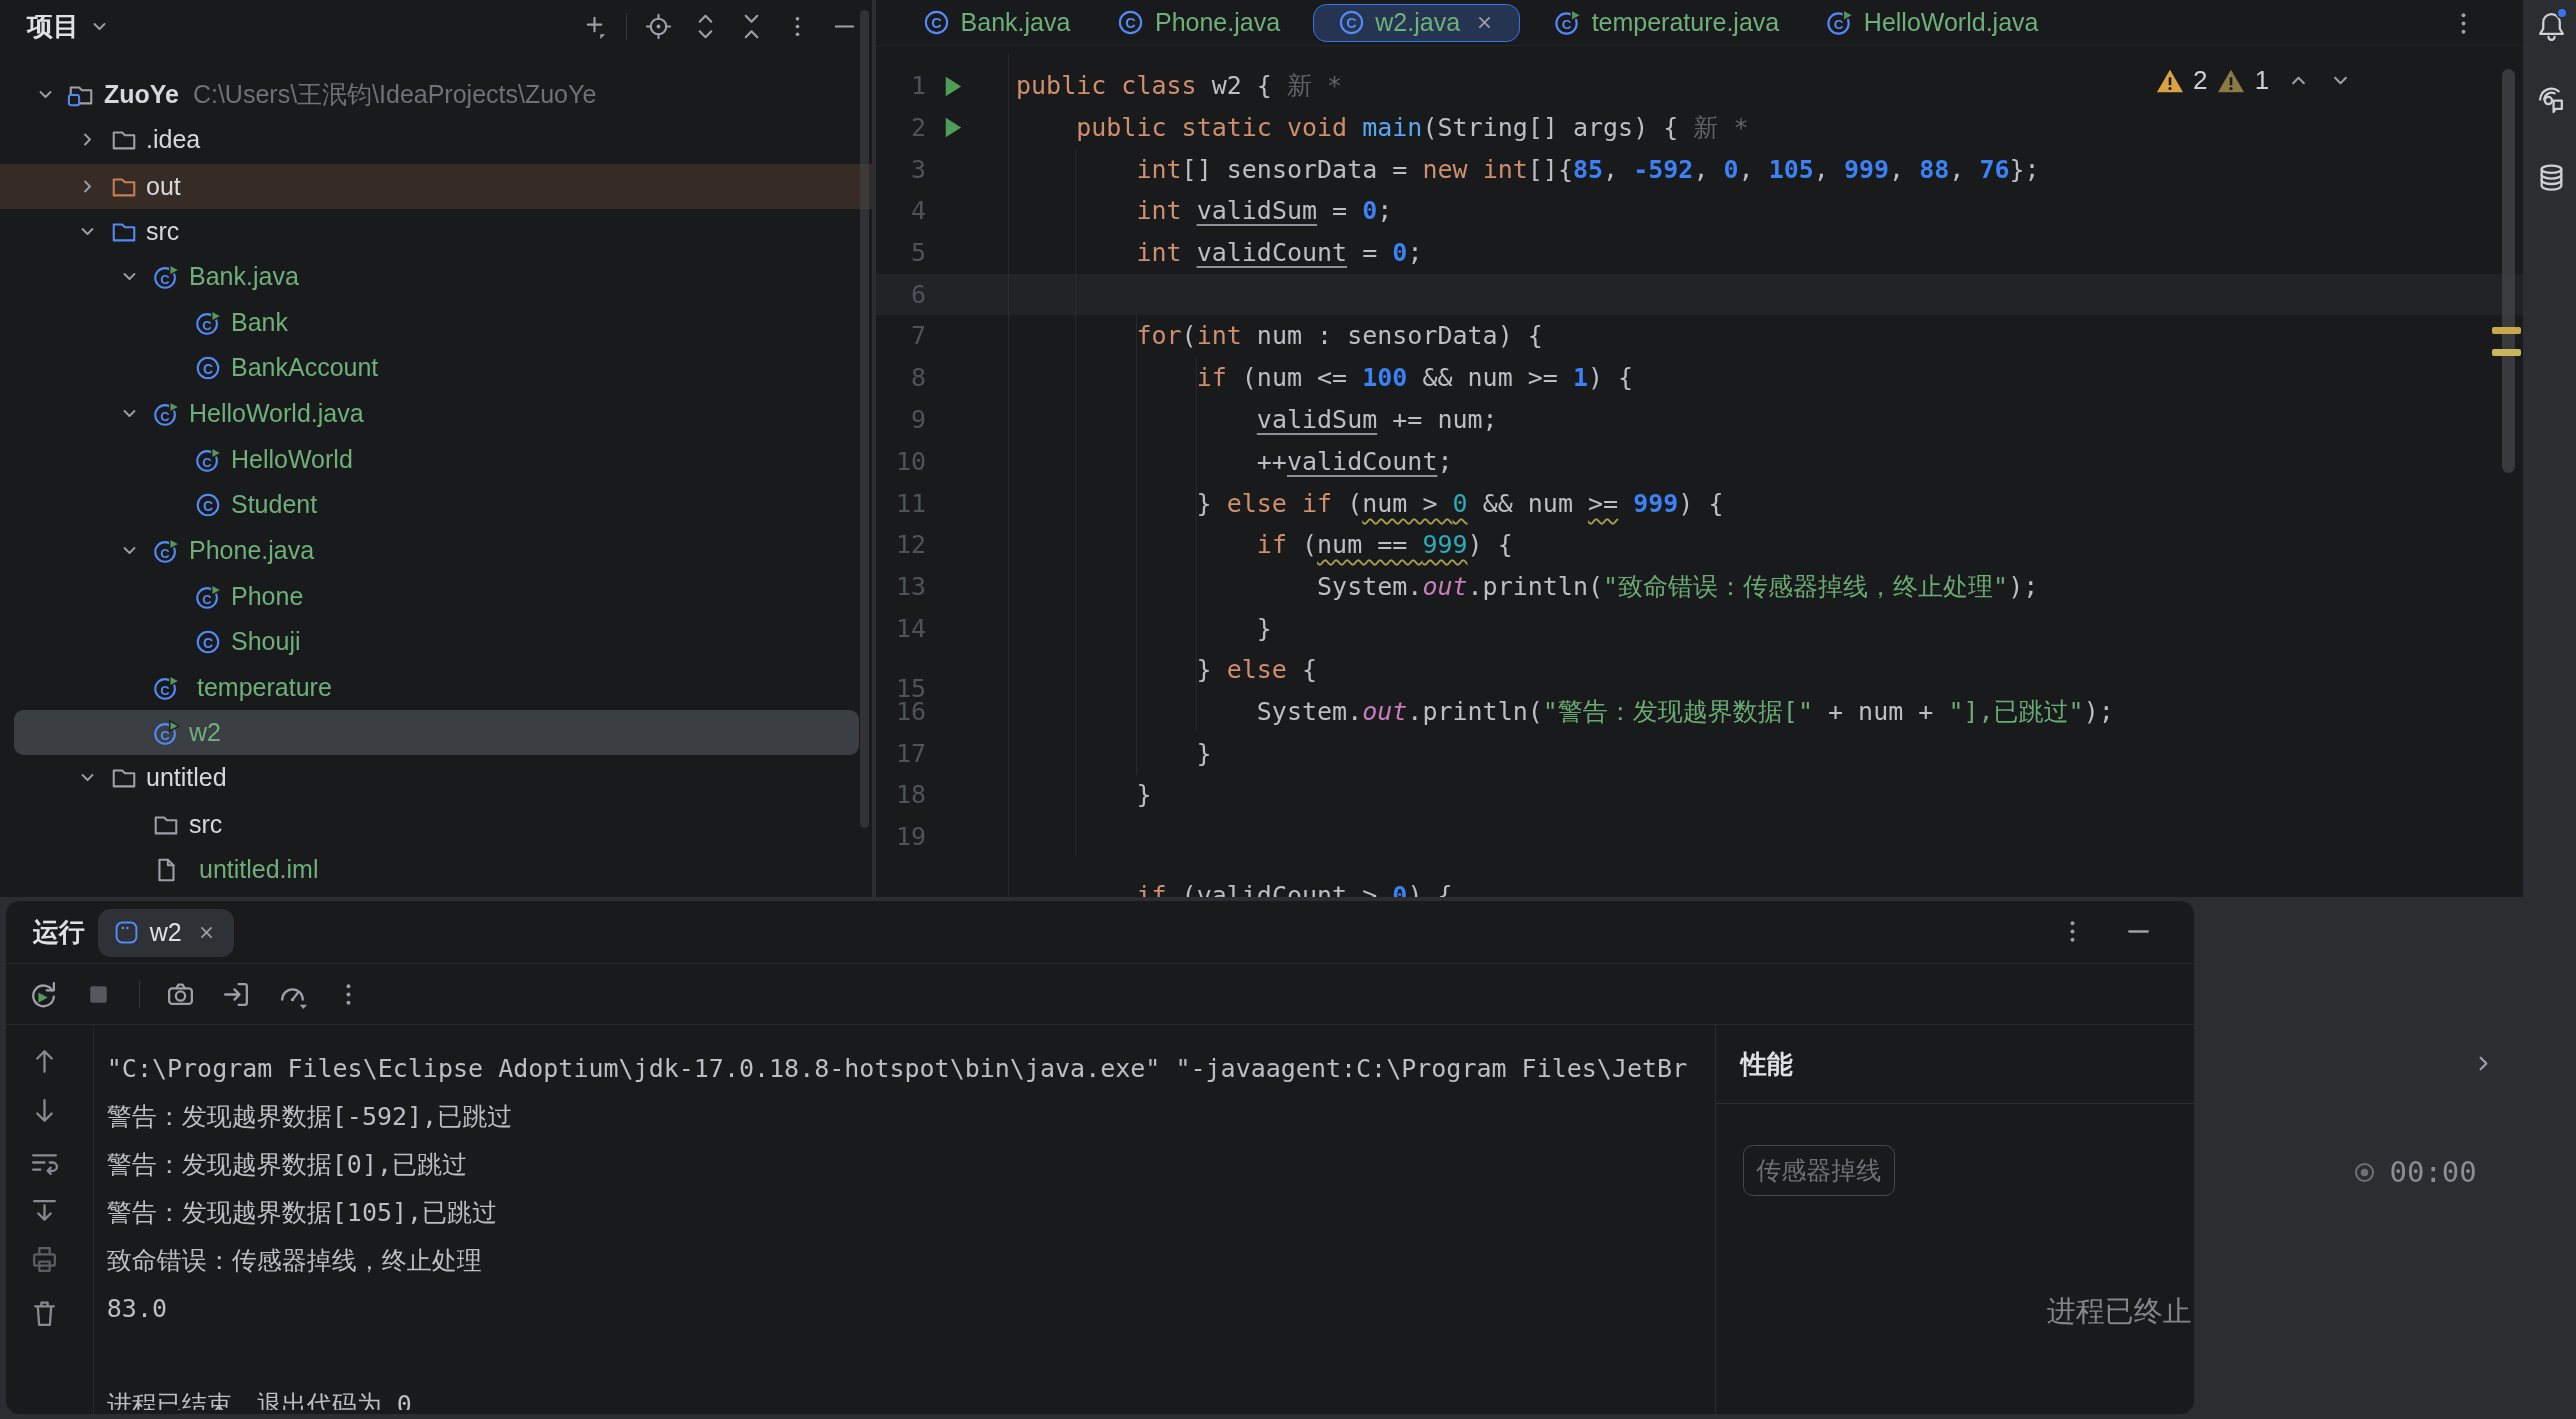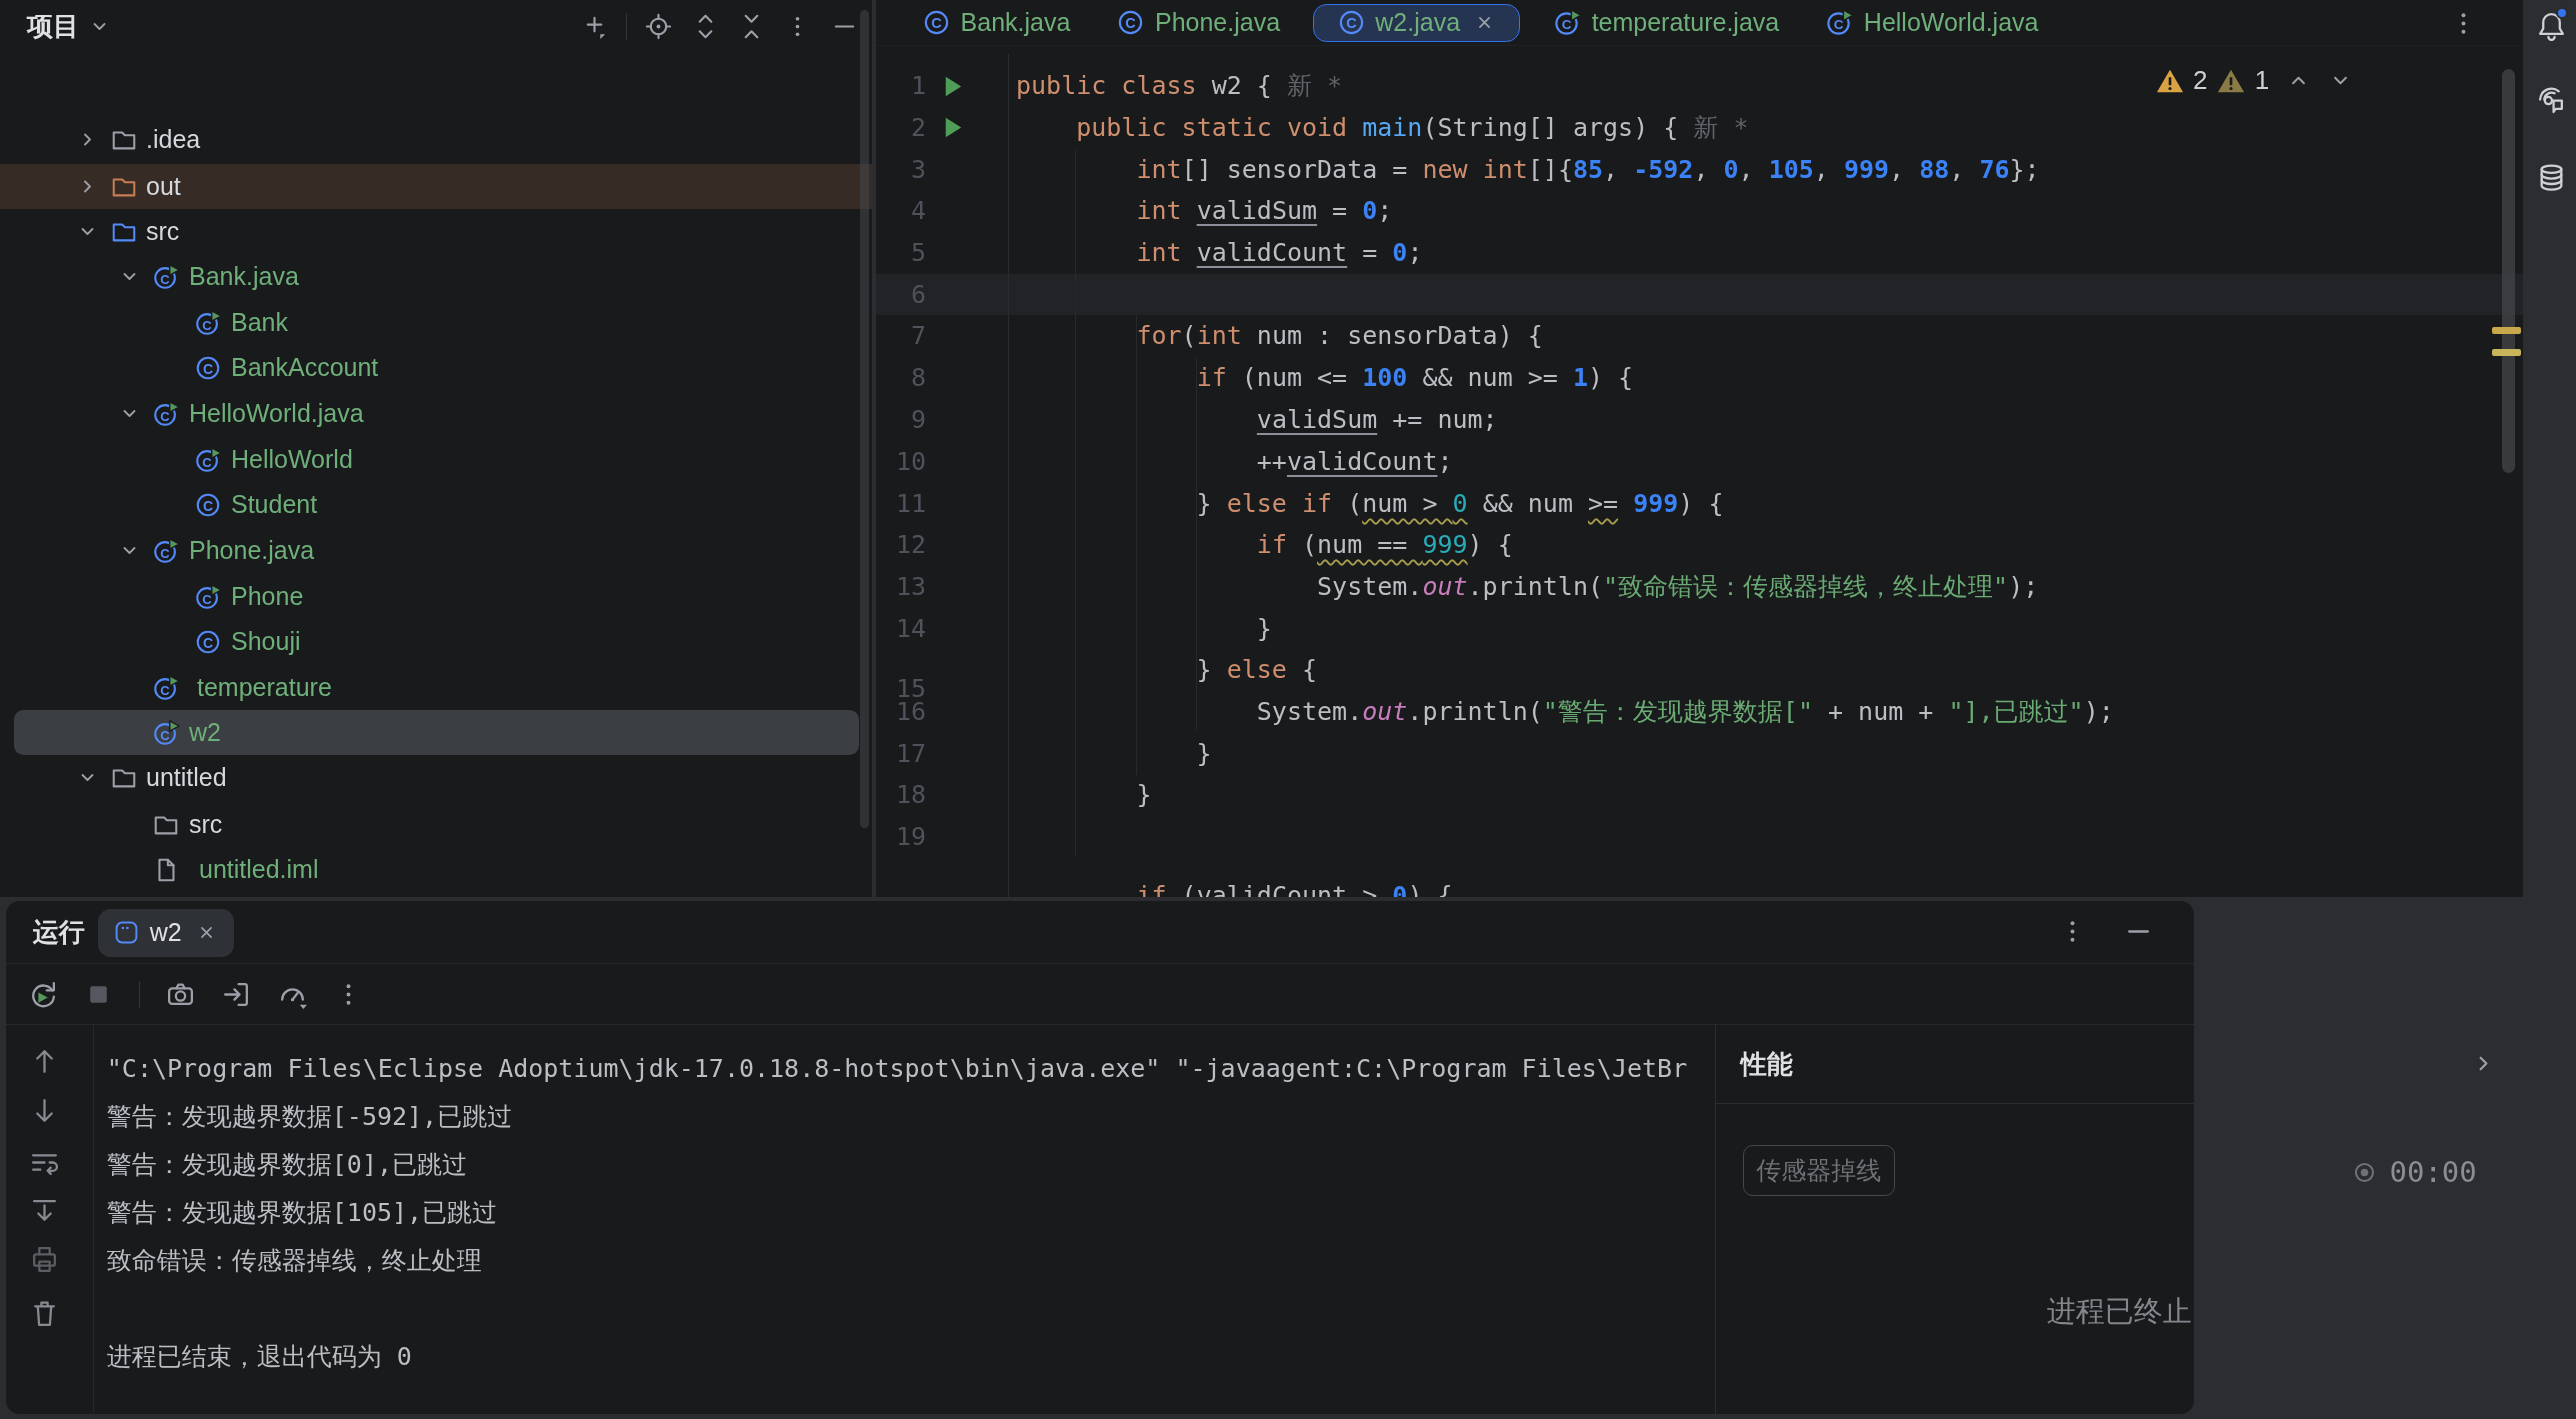--- a/index.html
+++ b/index.html
@@ -131,20 +131,34 @@
           </svg>
         </span>
         <span class="tbic ic">
           <svg viewBox="0 0 30 30" fill="none" stroke="currentColor" stroke-width="2.2" stroke-linecap="round" stroke-linejoin="round">
             <path d="M6 15h18"></path>
           </svg>
         </span>
       </div>
   </div>
   <div id="tree">
+      <div class="tree-row" style="top: 20px;">
+        <span class="tr-chev ic" style="left: 33px;">
+          <svg viewBox="0 0 30 30" fill="none" stroke="currentColor" stroke-width="2.2" stroke-linecap="round" stroke-linejoin="round">
+            <path d="M9 12l6 6 6-6"></path>
+          </svg>
+        </span>
+        <span class="tr-icon ic" style="left: 67px;">
+          <svg viewBox="0 0 30 30" fill="none" stroke="currentColor" stroke-width="2.2" stroke-linecap="round" stroke-linejoin="round">
+            <path d="M4 7h9l3 3h10v14H4z"></path>
+            <rect x="2" y="15" width="11" height="11" rx="2.5" fill="#191A1C" stroke="#548AF7"></rect>
+          </svg>
+        </span>
+        <span class="tr-label c-white" style="left: 104px; font-weight: 700;">ZuoYe<span class="tr-suffix">  C:\Users\王泯钧\IdeaProjects\ZuoYe</span></span>
+      </div>
       <div class="tree-row" style="top: 65px; padding-left: 26px;">
         <span class="tr-chev ic" style="left: 75px;">
           <svg viewBox="0 0 30 30" fill="none" stroke="currentColor" stroke-width="2.2" stroke-linecap="round" stroke-linejoin="round">
             <path d="M12 9l6 6-6 6"></path>
           </svg>
         </span>
         <span class="tr-icon ic" style="left: 110px;">
           <svg viewBox="0 0 30 30" fill="none" stroke="currentColor" stroke-width="2.2" stroke-linecap="round" stroke-linejoin="round">
             <path d="M4 7h9l3 3h10v14H4z"></path>
           </svg>
@@ -624,20 +638,21 @@
           <path d="M6 8h18M12 8V4.5h6V8M8.5 8l1.3 18h10.4L21.5 8"></path>
         </svg>
       </span>
     </div>
   <div id="console">
       <div class="con-line">"C:\Program Files\Eclipse Adoptium\jdk-17.0.18.8-hotspot\bin\java.exe" "-javaagent:C:\Program Files\JetBr</div>
       <div class="con-line">警告：发现越界数据[-592],已跳过</div>
       <div class="con-line">警告：发现越界数据[0],已跳过</div>
       <div class="con-line">警告：发现越界数据[105],已跳过</div>
       <div class="con-line">致命错误：传感器掉线，终止处理</div>
+      <div class="con-line">83.0</div>
       <div class="con-line">&nbsp;</div>
       <div class="con-line">进程已结束，退出代码为 0</div>
     </div>
 
   <div id="perf">
     <div id="perf-header">
       <span id="perf-title">性能</span>
       <span id="perf-chevron" class="ic">
           <svg viewBox="0 0 30 30" fill="none" stroke="currentColor" stroke-width="2.2" stroke-linecap="round" stroke-linejoin="round">
             <path d="M12 9l6 6-6 6"></path>

